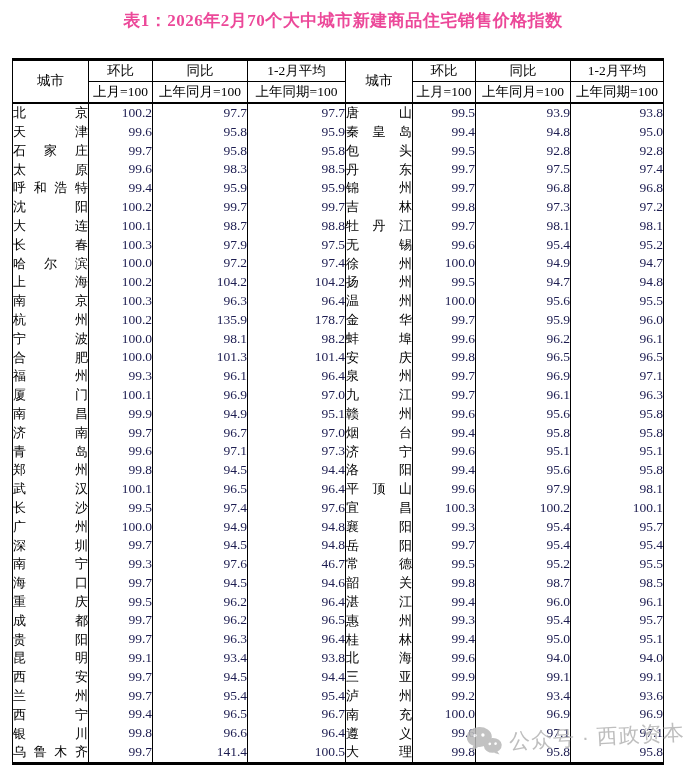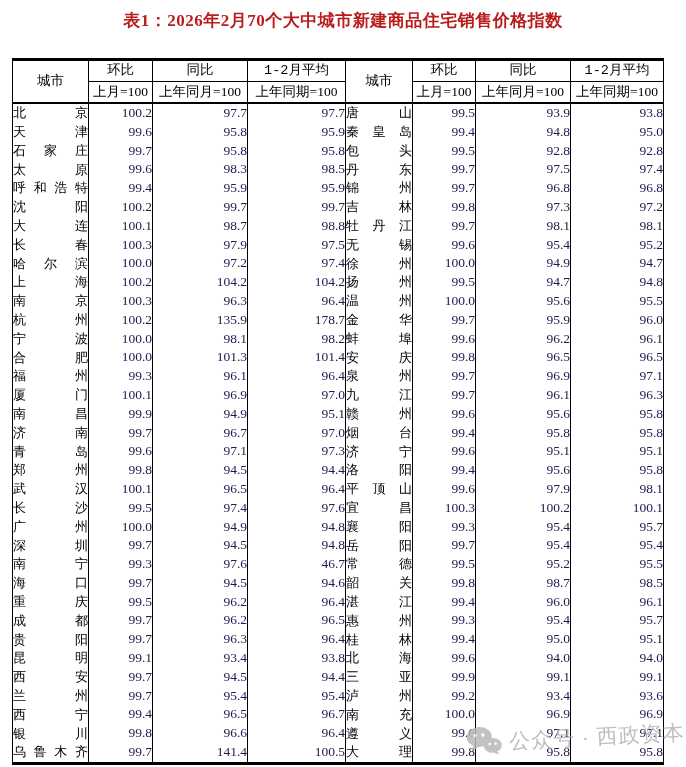--- a/index.html
+++ b/index.html
@@ -14,21 +14,21 @@
     overflow: hidden;
     font-family: "Liberation Serif", "DejaVu Serif", serif;
     color: #000;
   }
   .page-title {
     margin: 9px 0 0 0;
     text-align: center;
     font-size: 17px;
     font-weight: bold;
     letter-spacing: 0.5px;
-    color: #b91c1c;
+    color: #ec4899;
     font-family: "Liberation Serif", "DejaVu Serif", serif;
   }
   table.price-table {
     border-collapse: collapse;
     table-layout: fixed;
     width: 651px;
     margin: 26px 0 16px 12px;
     border-top: 3px solid #000;
     border-bottom: 3px solid #000;
     border-left: 1px solid #000;
@@ -43,21 +43,20 @@
     line-height: 1.1;
   }
   thead th {
     font-weight: normal;
     font-size: 13.5px;
     text-align: center;
     height: 20px;
   }
   thead tr.hdr-top th.group-h {
     border-bottom: 1px solid #000;
-    font-family: Liberation Mono, monospace;
   }
   thead th.city-h,
   thead tr.hdr-sub th {
     border-bottom: 2px solid #000;
   }
   tbody td {
     height: 18.8px;
     font-size: 13px;
   }
   td.city-cell {

